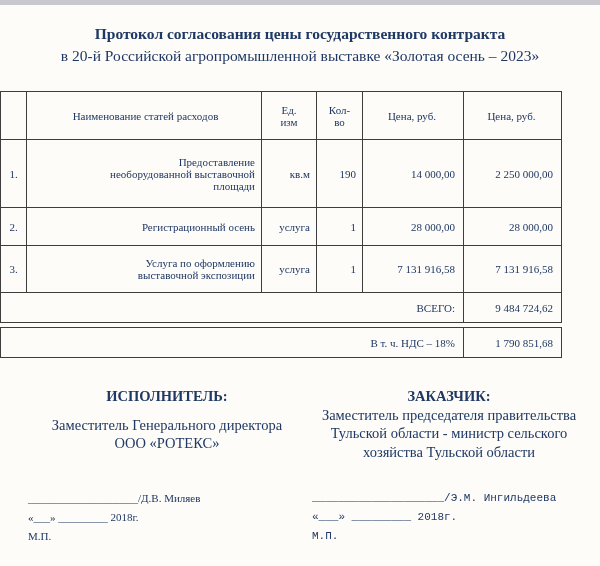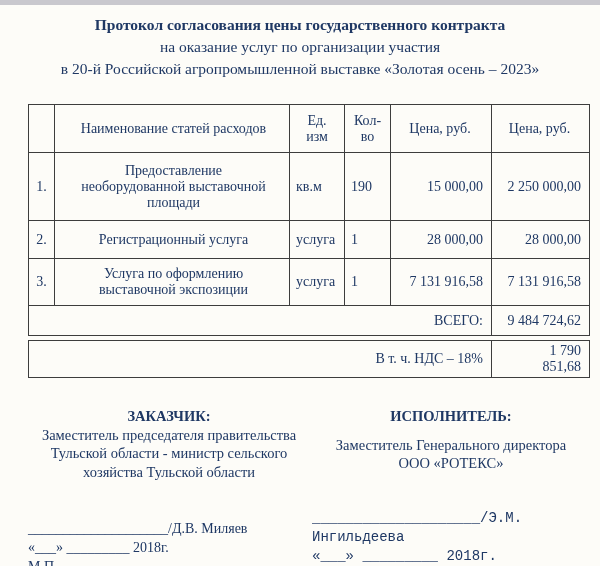--- a/index.html
+++ b/index.html
@@ -8,45 +8,44 @@
     background: #fdfcf8;
     font-family: "Liberation Serif", "DejaVu Serif", serif;
     color: #1f3864;
     overflow: hidden;
   }
   .top-strip {
     width: 600px; height: 5px;
     background: #c9c8ce;
   }
   .title-block {
-    margin-top: 9px;
+    margin-top: 18px;
     text-align: center;
     font-size: 15.5px;
     line-height: 22px;
   }
   .title-main { font-weight: bold; }
 
   .doc-table, .vat-table {
     border-collapse: collapse;
     table-layout: fixed;
-    margin-left: 28px;
     width: 561px;
-    font-size: 14px;
+    font-size: 11px;
   }
   .doc-table { margin-top: 24px; }
   .vat-table { margin-top: 4px; }
   .doc-table td, .vat-table td {
     border: 1.5px solid #3d3d3d;
     padding: 2px 6px;
     vertical-align: middle;
     overflow: hidden;
   }
   td.c-num  { text-align: center; padding: 2px 2px; }
-  td.c-name { text-align: center; padding-left: 9px; white-space: pre-line; }
-  td.c-unit, td.c-qty { text-align: left; white-space: pre-line; }
+  td.c-name { text-align: right; padding-left: 9px; white-space: pre-line; }
+  td.c-unit, td.c-qty { text-align: right; white-space: pre-line; }
   td.c-price, td.c-sum { text-align: right; padding-right: 8px; }
   tr.hdr td { text-align: center; height: 43px; }
   tr.hdr td.c-name { text-align: center; }
   tr.row1 td { height: 63px; }
   tr.row2 td { height: 33px; }
   tr.row3 td { height: 42px; }
   tr.total td { height: 25px; }
   .vat-table td { height: 25px; padding-left: 16px; }
   .bold { font-weight: normal; }
   td.t-label { text-align: right; padding-right: 8px; }
@@ -60,34 +59,33 @@
   .sign-col { text-align: center; line-height: 18.5px; }
   .sign-col.left  { width: 282px; }
   .sign-col.right { width: 278px; }
   .sign-heading { font-weight: bold; }
   .sign-col.right .sign-body { margin-top: 10px; }
 
   .sign-lines {
     margin: 28px 10px 1px 28px;
     display: flex;
     justify-content: space-between;
-    font-size: 14px;
+    font-size: 11px;
     align-items: center;
   }
   .sign-lines .block { width: 282px; text-align: left; line-height: 19px; }
   .sign-lines .block.right { width: 278px; font-family: Liberation Mono, monospace; }
 </style>
 </head>
 <body>
 
 <div class="top-strip"></div>
 
 <div class="title-block">
   <div class="title-main">Протокол согласования цены государственного контракта</div>
-  <div>на оказание услуг по организации участия</div>
   <div>в 20-й Российской агропромышленной выставке «Золотая осень – 2023»</div>
 </div>
 
 <table class="doc-table">
   <colgroup>
     <col style="width:26px">
       <col style="width:235px">
       <col style="width:55px">
     <col style="width:46px">
       <col style="width:101px">
@@ -104,26 +102,26 @@
     <td class="c-price">Цена, руб.</td>
     <td class="c-sum">Цена, руб.</td>
   </tr>
   <tr class="row1">
     <td class="c-num">1.</td>
     <td class="c-name">Предоставление
 необорудованной выставочной
 площади</td>
     <td class="c-unit">кв.м</td>
     <td class="c-qty">190</td>
-    <td class="c-price">15 000,00</td>
+    <td class="c-price">14 000,00</td>
     <td class="c-sum">2 250 000,00</td>
   </tr>
   <tr class="row2">
     <td class="c-num">2.</td>
-    <td class="c-name">Регистрационный услуга</td>
+    <td class="c-name">Регистрационный осень</td>
     <td class="c-unit">услуга</td>
     <td class="c-qty">1</td>
     <td class="c-price">28 000,00</td>
     <td class="c-sum">28 000,00</td>
   </tr>
   <tr class="row3">
     <td class="c-num">3.</td>
     <td class="c-name">Услуга по оформлению
 выставочной экспозиции</td>
     <td class="c-unit">услуга</td>
@@ -145,30 +143,30 @@
   </colgroup>
   <tbody>
       <tr>
     <td class="t-label">В т. ч. НДС – 18%</td>
     <td class="c-sum bold">1 790 851,68</td>
   </tr>
 </tbody>
   </table>
 
 <div class="sign-area">
+  <div class="sign-col right">
+    <div class="sign-heading">ИСПОЛНИТЕЛЬ:</div>
+    <div class="sign-body" style="white-space: pre-line;">Заместитель Генерального директора
+ООО «РОТЕКС»</div>
+  </div>
   <div class="sign-col left">
     <div class="sign-heading">ЗАКАЗЧИК:</div>
     <div class="sign-body" style="white-space: pre-line;">Заместитель председателя правительства
 Тульской области - министр сельского
 хозяйства Тульской области</div>
-  </div>
-  <div class="sign-col right">
-    <div class="sign-heading">ИСПОЛНИТЕЛЬ:</div>
-    <div class="sign-body" style="white-space: pre-line;">Заместитель Генерального директора
-ООО «РОТЕКС»</div>
   </div>
 </div>
 
 <div class="sign-lines">
   <div class="block">
     <div><span>____________________</span><span>/Д.В. Миляев</span></div>
     <div>«___» _________ 2018г.</div>
     <div>М.П.</div>
   </div>
   <div class="block right">

